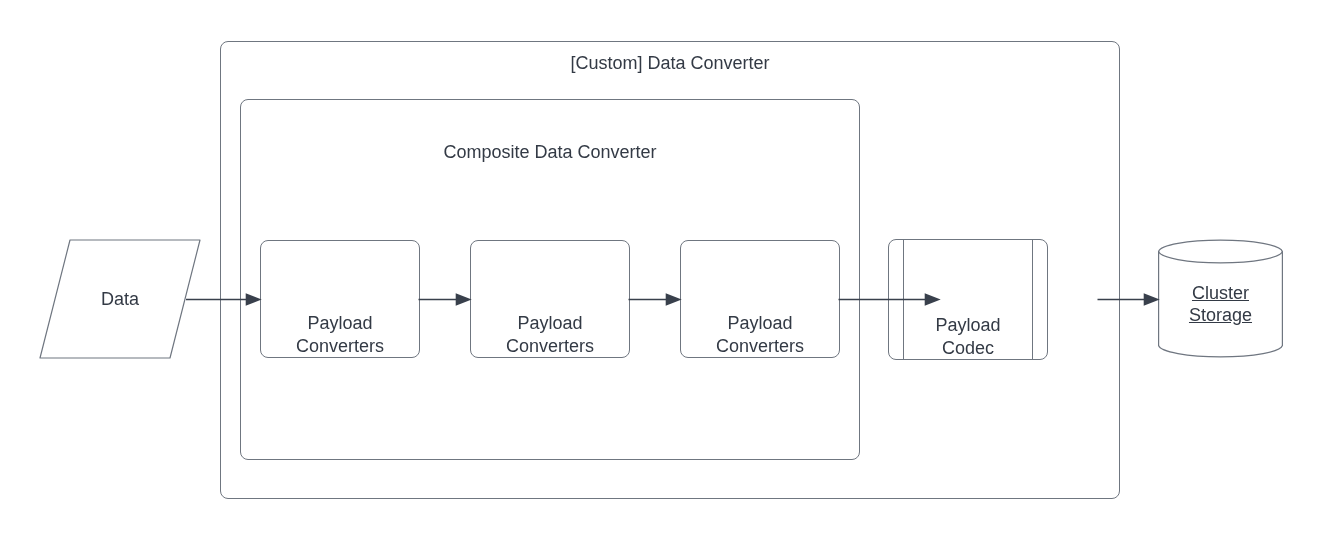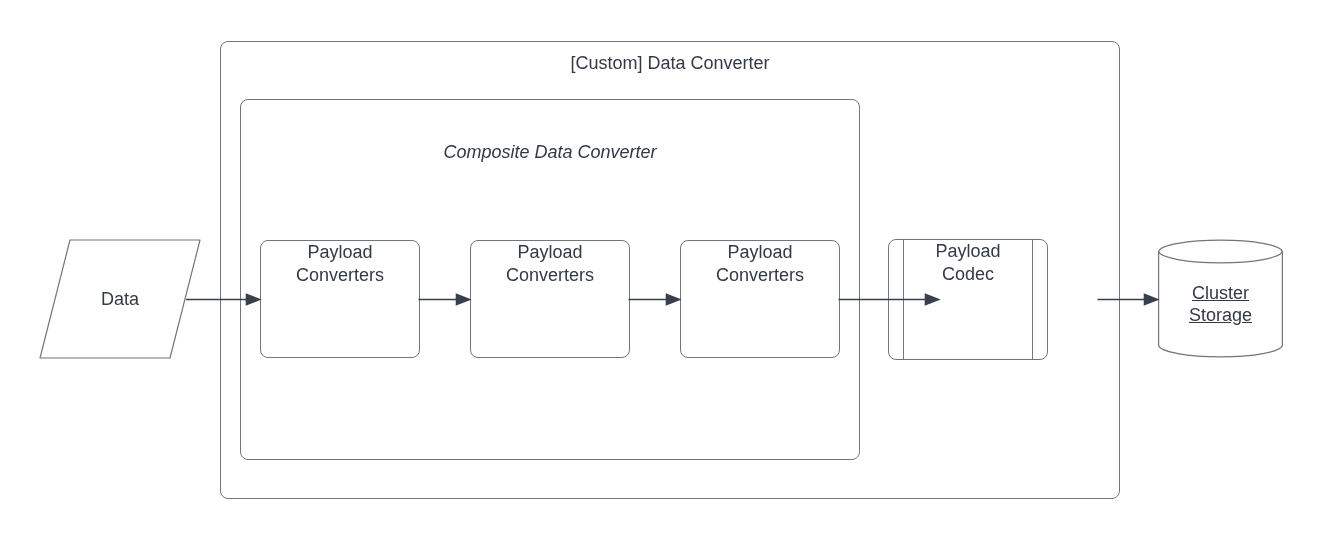--- a/index.html
+++ b/index.html
@@ -29,21 +29,21 @@
     width: 100%;
     text-align: center;
     color: #333a45;
   }
   .node-rect {
     position: absolute;
     border: 1px solid #6f7680;
     border-radius: 8px;
     background: #ffffff;
     display: flex;
-    align-items: flex-start;
+    align-items: flex-end;
     justify-content: center;
     text-align: center;
   }
   .node-label {
     text-align: center;
     color: #333a45;
   }
   .shape-svg {
     position: absolute;
     overflow: visible;
@@ -74,21 +74,21 @@
 </head>
 <body>
 
 <div id="canvas">
 
   <div class="container-box" style="left:220px; top:41px; width:898px; height:456px;">
     <div class="container-title" style="padding-top:10px;">[Custom] Data Converter</div>
   </div>
 
   <div class="container-box" style="left:240px; top:99px; width:618px; height:359px;">
-    <div class="container-title" style="padding-top:41px;font-style:italic;">Composite Data Converter</div>
+    <div class="container-title" style="padding-top:41px;">Composite Data Converter</div>
   </div>
 
   <svg class="shape-svg" style="left:38px; top:238px;" width="164" height="122">
     <polygon points="32,2 162,2 132,120 2,120" fill="#ffffff" stroke="#6f7680" stroke-width="1.2" stroke-linejoin="round"></polygon>
   </svg>
   <div class="overlay-label" style="left:40px; top:240px; width:160px; height:118px;">
     <span class="node-label">Data</span>
   </div>
 
   <div class="node-rect" style="left:260px; top:240px; width:158px; height:116px;">

